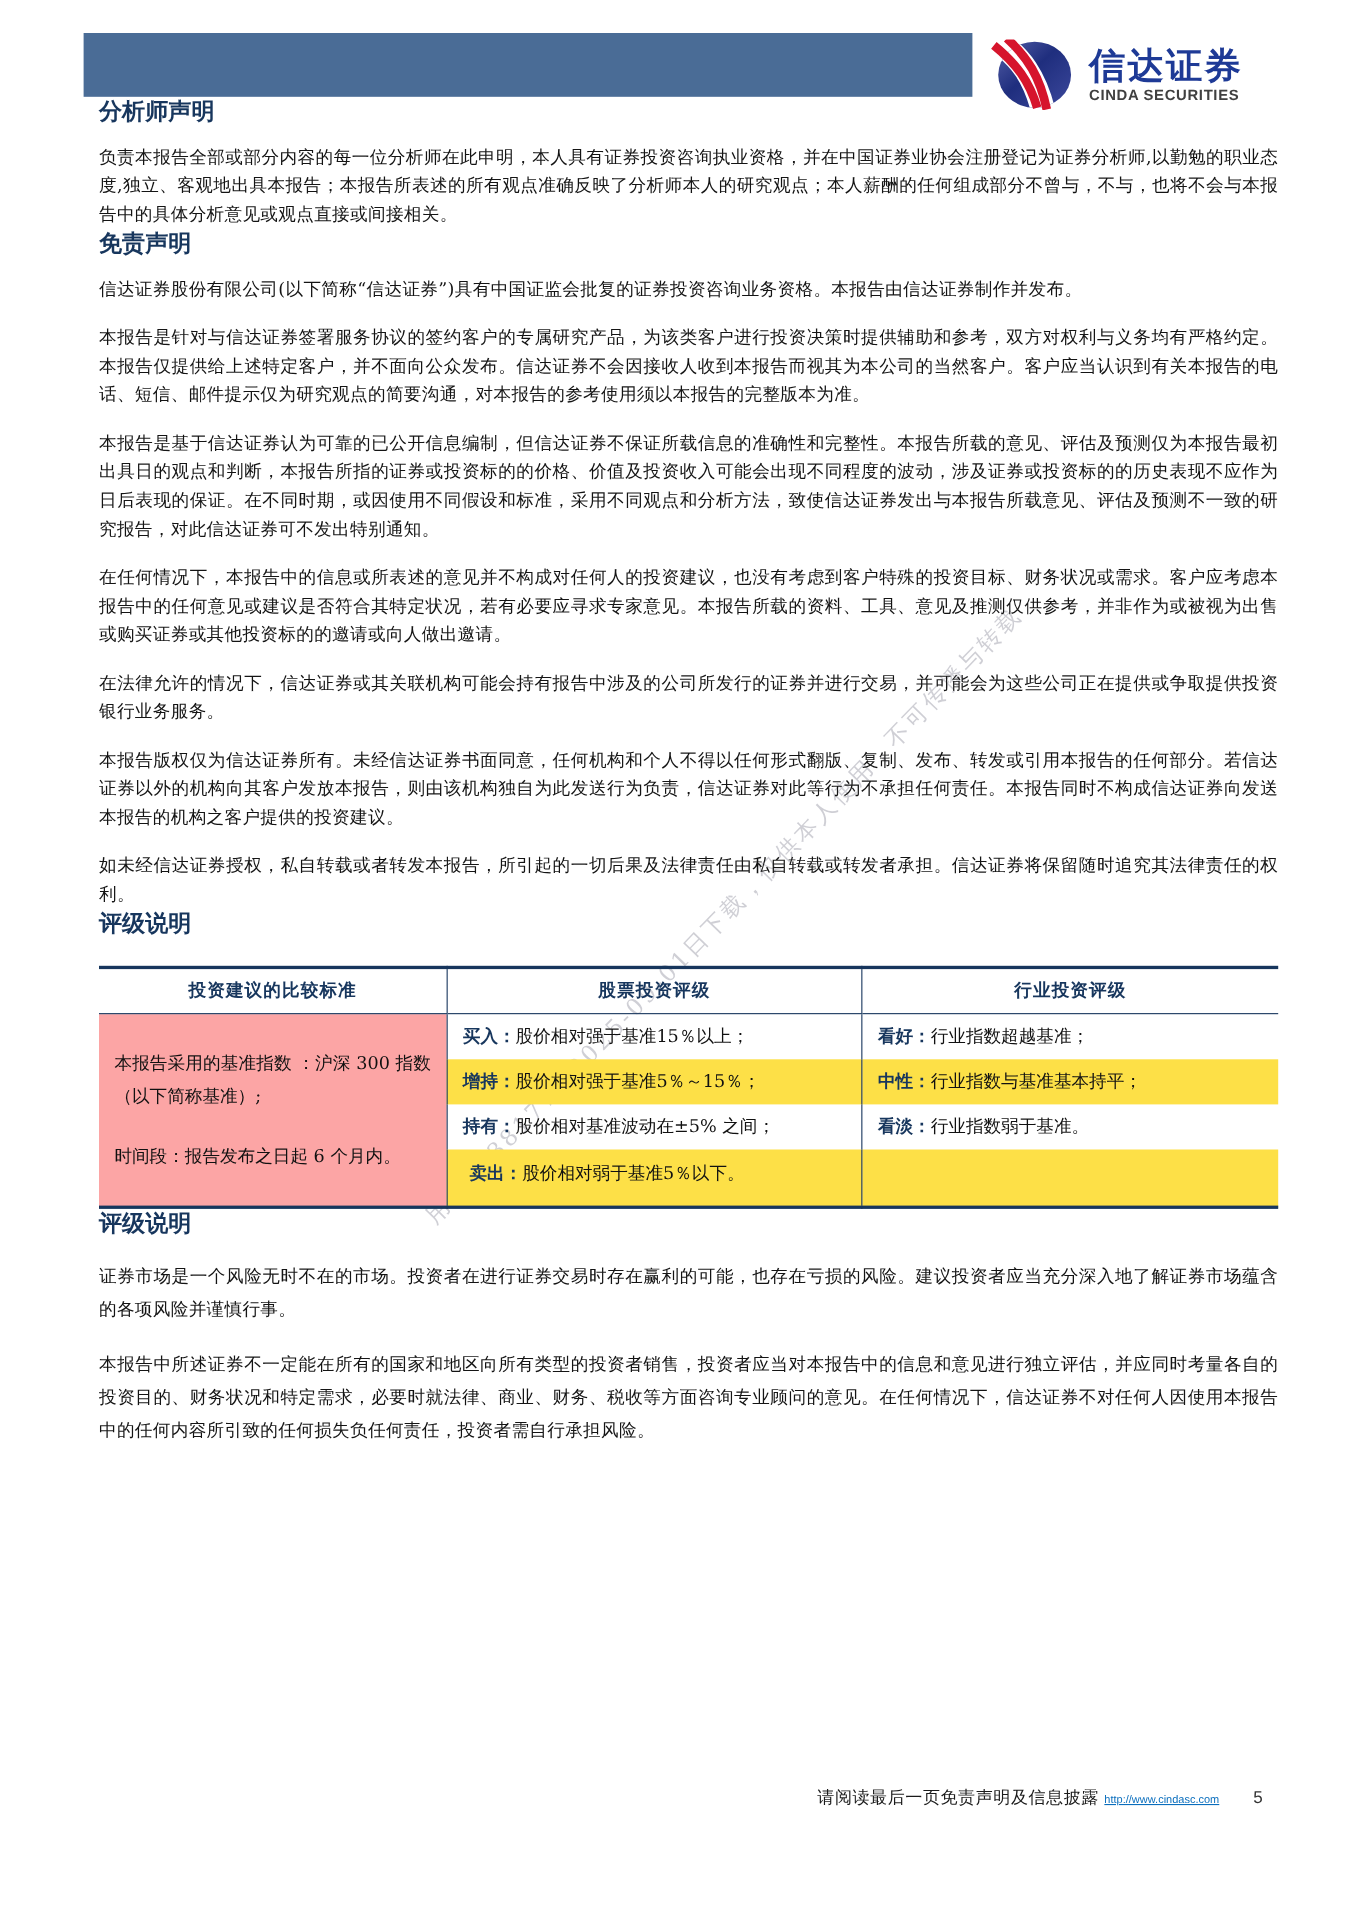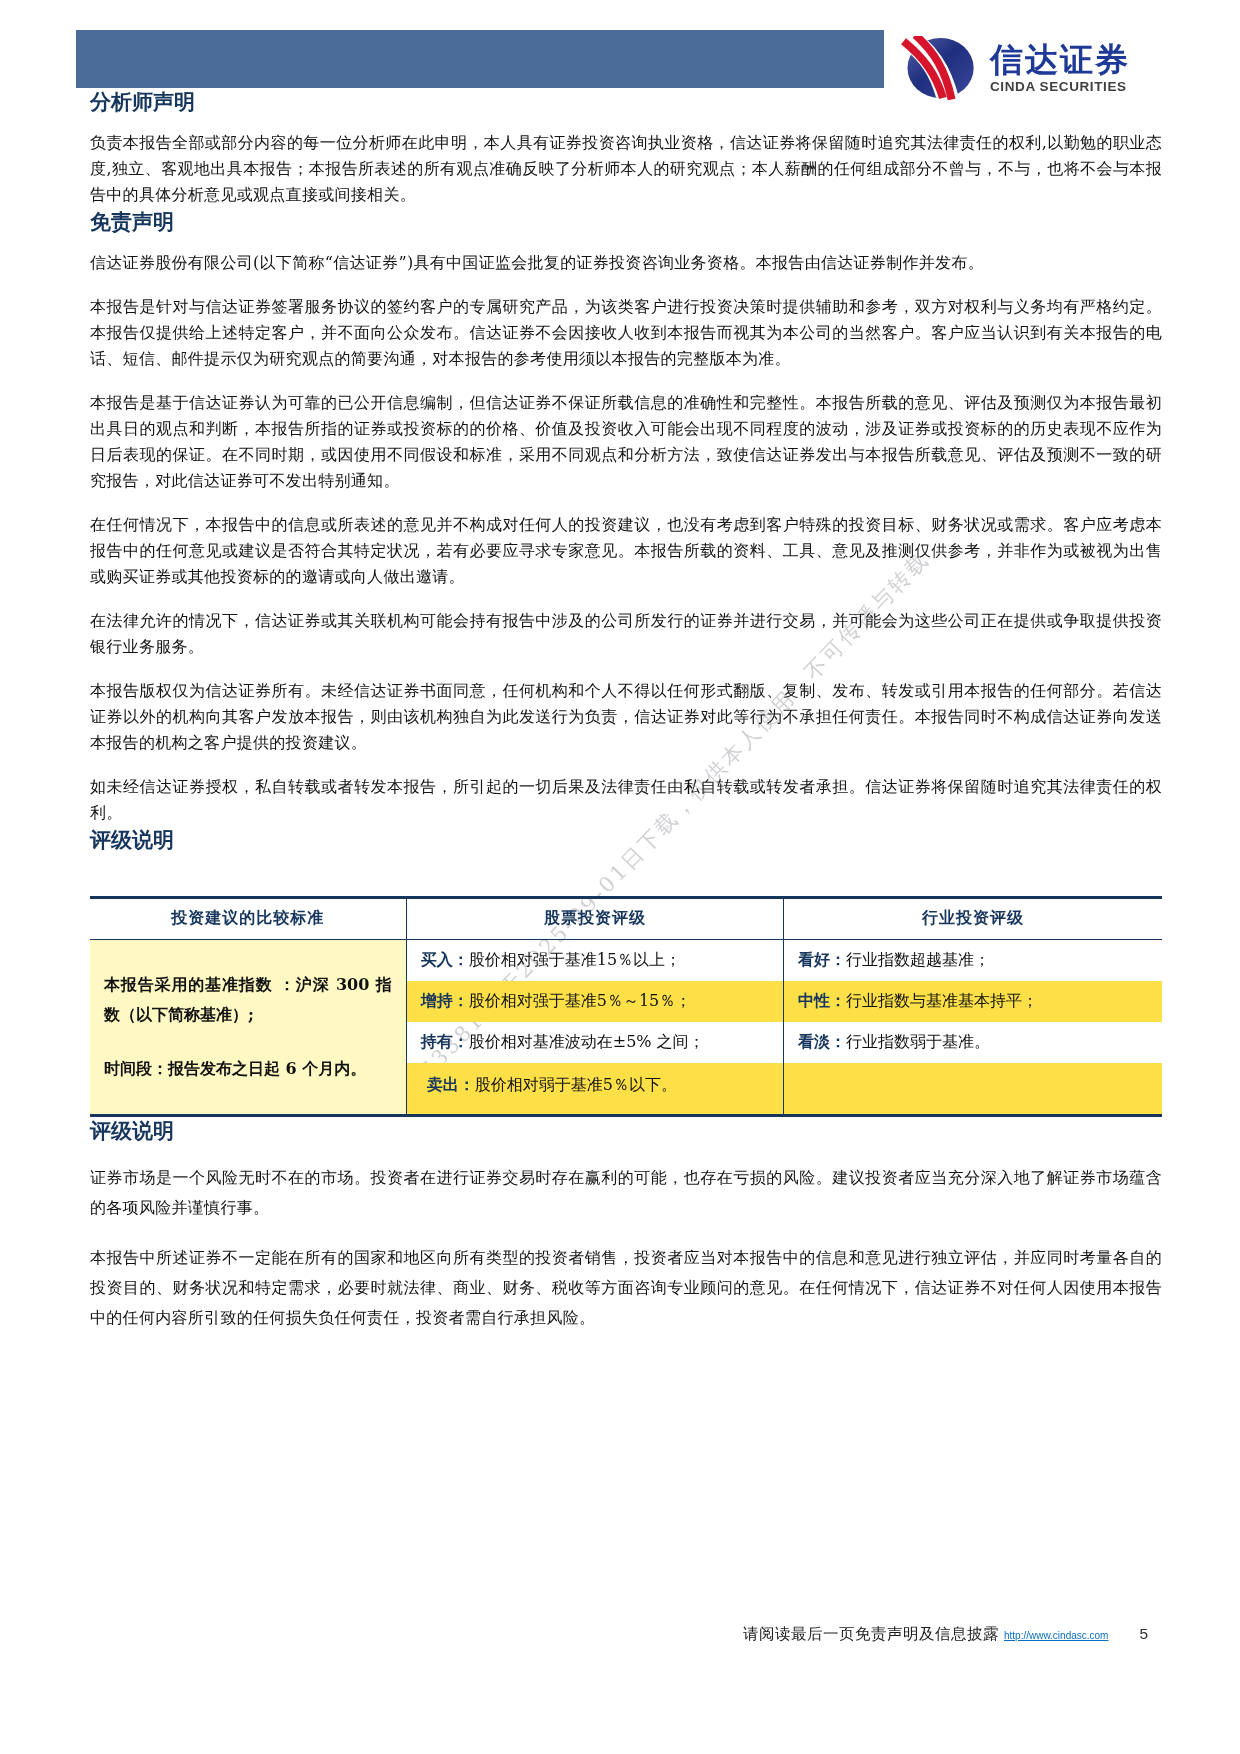--- a/index.html
+++ b/index.html
@@ -27,31 +27,31 @@
   .t-risk{margin-top:48px;}
   p.body{
     font-size:16px;line-height:26px;text-align:justify;margin:18px 0 0 0;
     color:#141414;letter-spacing:0.3px;
   }
   p.first{margin-top:14px;}
   p.risk{line-height:30px;margin-top:20px;}
   p.risk.first{margin-top:18px;}
   
   table.rating{
-    width:100%;border-collapse:collapse;margin-top:42px;
+    width:100%;border-collapse:collapse;margin-top:24px;
     border-top:3px solid #17365d;border-bottom:3px solid #17365d;
     font-size:16px;
   }
   table.rating th{
     font-weight:bold;color:#17365d;text-align:center;
     border-bottom:1.5px solid #17365d;padding:9px 4px 10px 4px;
     font-size:16px;letter-spacing:1px;
   }
   table.rating td{vertical-align:middle;padding:10px 14px;}
-  td.bench{width:29.5%;background:#fef9c3;padding:14px 18px;vertical-align:middle;font-weight:bold;}
+  td.bench{width:29.5%;background:#fca5a5;padding:14px 18px;vertical-align:middle;}
   td.bench p{margin:0;line-height:30px;text-align:justify;}
   td.bench p + p{margin-top:24px;}
   .col2{width:35.2%;border-left:1.2px solid #17365d;}
   .col3{width:35.3%;border-left:1.2px solid #17365d;}
   tr.alt td{background:#fde047;}
   td .term{font-weight:bold;color:#17365d;}
   tr.r4 td{padding-bottom:18px;padding-top:12px;padding-left:20px;}
   
   .watermark{
     position:absolute;left:658px;top:832px;z-index:1;
@@ -98,21 +98,21 @@
   </span>
   <span class="logo-text">
     <span class="logo-cn">信达证券</span>
     <span class="logo-en">CINDA SECURITIES</span>
   </span>
 </div>
 
 <div class="content">
 
   <h2 class="sec t-analyst">分析师声明</h2>
-  <p class="body first">负责本报告全部或部分内容的每一位分析师在此申明，本人具有证券投资咨询执业资格，信达证券将保留随时追究其法律责任的权利,以勤勉的职业态度,独立、客观地出具本报告；本报告所表述的所有观点准确反映了分析师本人的研究观点；本人薪酬的任何组成部分不曾与，不与，也将不会与本报告中的具体分析意见或观点直接或间接相关。</p>
+  <p class="body first">负责本报告全部或部分内容的每一位分析师在此申明，本人具有证券投资咨询执业资格，并在中国证券业协会注册登记为证券分析师,以勤勉的职业态度,独立、客观地出具本报告；本报告所表述的所有观点准确反映了分析师本人的研究观点；本人薪酬的任何组成部分不曾与，不与，也将不会与本报告中的具体分析意见或观点直接或间接相关。</p>
 
   <h2 class="sec t-disclaimer">免责声明</h2>
   <p class="body first">信达证券股份有限公司(以下简称“信达证券”)具有中国证监会批复的证券投资咨询业务资格。本报告由信达证券制作并发布。</p>
   <p class="body">本报告是针对与信达证券签署服务协议的签约客户的专属研究产品，为该类客户进行投资决策时提供辅助和参考，双方对权利与义务均有严格约定。本报告仅提供给上述特定客户，并不面向公众发布。信达证券不会因接收人收到本报告而视其为本公司的当然客户。客户应当认识到有关本报告的电话、短信、邮件提示仅为研究观点的简要沟通，对本报告的参考使用须以本报告的完整版本为准。</p>
   <p class="body">本报告是基于信达证券认为可靠的已公开信息编制，但信达证券不保证所载信息的准确性和完整性。本报告所载的意见、评估及预测仅为本报告最初出具日的观点和判断，本报告所指的证券或投资标的的价格、价值及投资收入可能会出现不同程度的波动，涉及证券或投资标的的历史表现不应作为日后表现的保证。在不同时期，或因使用不同假设和标准，采用不同观点和分析方法，致使信达证券发出与本报告所载意见、评估及预测不一致的研究报告，对此信达证券可不发出特别通知。</p>
   <p class="body">在任何情况下，本报告中的信息或所表述的意见并不构成对任何人的投资建议，也没有考虑到客户特殊的投资目标、财务状况或需求。客户应考虑本报告中的任何意见或建议是否符合其特定状况，若有必要应寻求专家意见。本报告所载的资料、工具、意见及推测仅供参考，并非作为或被视为出售或购买证券或其他投资标的的邀请或向人做出邀请。</p>
   <p class="body">在法律允许的情况下，信达证券或其关联机构可能会持有报告中涉及的公司所发行的证券并进行交易，并可能会为这些公司正在提供或争取提供投资银行业务服务。</p>
   <p class="body">本报告版权仅为信达证券所有。未经信达证券书面同意，任何机构和个人不得以任何形式翻版、复制、发布、转发或引用本报告的任何部分。若信达证券以外的机构向其客户发放本报告，则由该机构独自为此发送行为负责，信达证券对此等行为不承担任何责任。本报告同时不构成信达证券向发送本报告的机构之客户提供的投资建议。</p>
   <p class="body">如未经信达证券授权，私自转载或者转发本报告，所引起的一切后果及法律责任由私自转载或转发者承担。信达证券将保留随时追究其法律责任的权利。</p>
 

